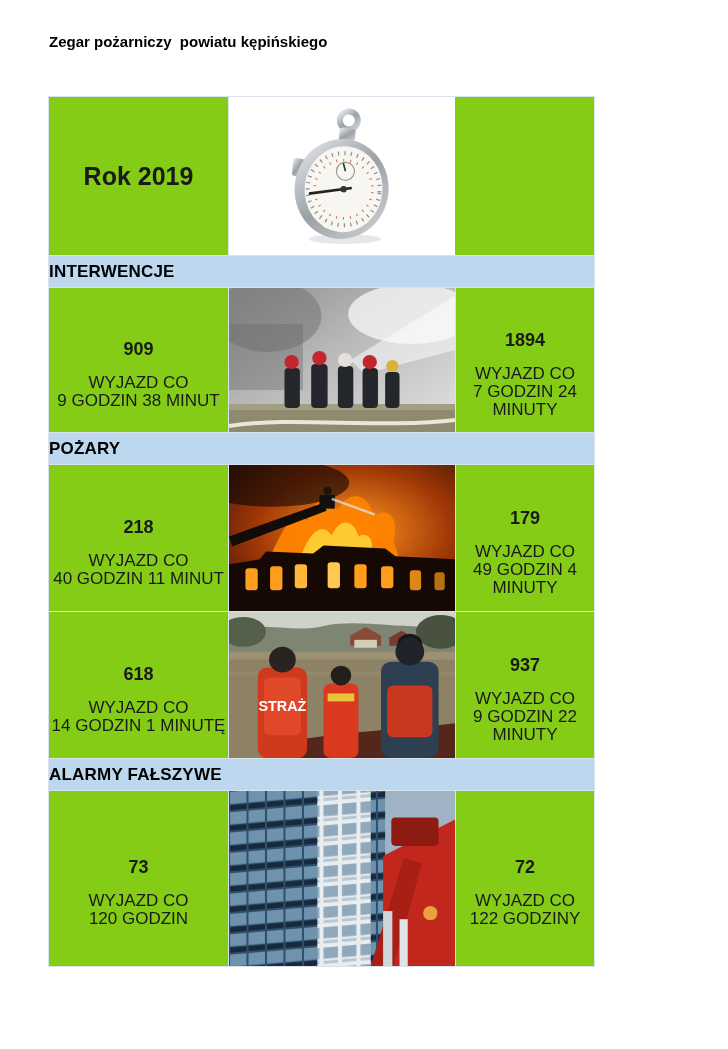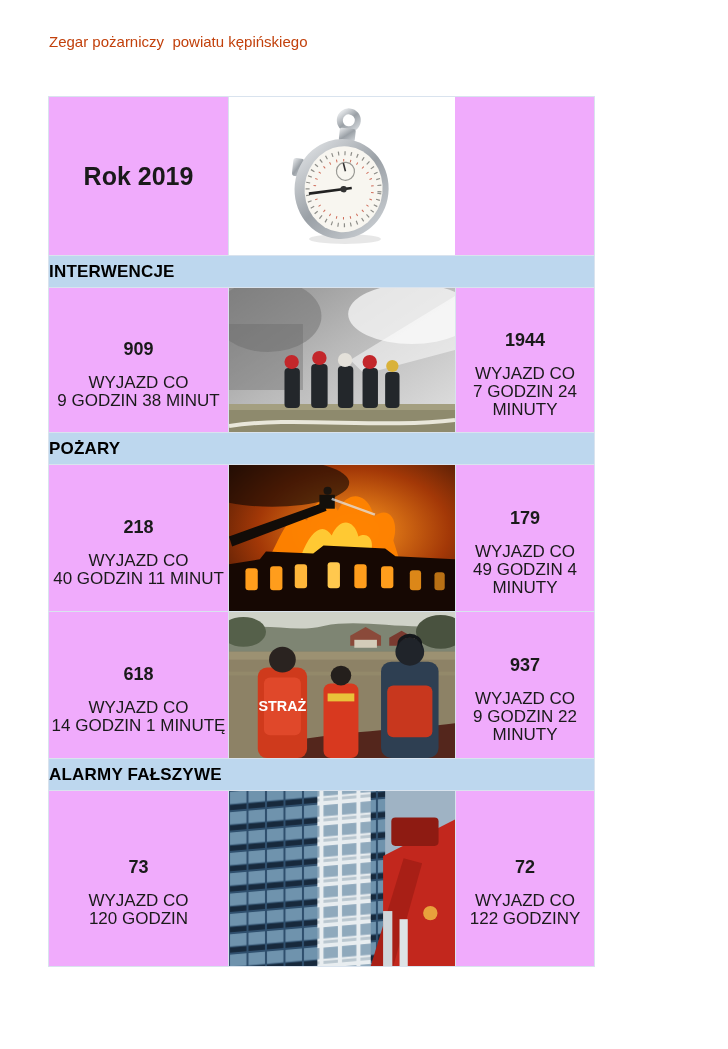--- a/index.html
+++ b/index.html
@@ -2,25 +2,25 @@
 <html><head>
 <meta charset="utf-8">
 <style>
   html,body{margin:0;padding:0;}
   body{
     width:728px;height:1049px;background:#ffffff;overflow:hidden;position:relative;
     font-family:"Liberation Sans", sans-serif;color:#1a1a1a;
   }
   .page-title{
     position:absolute;left:49px;top:33px;margin:0;
-    font-size:15px;font-weight:normal;color:#c2410c;white-space:pre;
+    font-size:15px;font-weight:bold;color:#000000;white-space:pre;
   }
   .doc-table{
     position:absolute;left:48px;top:96px;width:547px;
-    border:1px solid #d9e3ee;background:#f0abfc;box-sizing:border-box;
+    border:1px solid #d9e3ee;background:#84cc16;box-sizing:border-box;
   }
   .row{display:grid;grid-template-columns:179px 227px auto;}
   .row + .row, .row + .band, .band + .row{border-top:1px solid #d9e3ee;}
   .cell{box-sizing:border-box;position:relative;}
   .cell + .cell{border-left:1px solid #d9e3ee;}
   .header-row{height:158px;}
   .year-cell{display:flex;align-items:center;justify-content:center;
     font-size:25px;font-weight:bold;}
   .watch-cell{display:flex;align-items:center;justify-content:center;background:#fff;}
   .band{
@@ -109,21 +109,21 @@
           <rect x="152" y="84" width="14" height="36" rx="4"></rect>
         </g>
         <circle cx="61" cy="74" r="7" fill="#c3272b"></circle>
         <circle cx="88" cy="70" r="7" fill="#c3272b"></circle>
         <circle cx="113" cy="72" r="7" fill="#e4e1da"></circle>
         <circle cx="137" cy="74" r="7" fill="#c3272b"></circle>
         <circle cx="159" cy="78" r="6" fill="#d9b23a"></circle>
       </svg>
     </div>
     <div class="cell stat-cell">
-      <div class="count">1944</div>
+      <div class="count">1894</div>
       <div class="sub">
         <div>WYJAZD CO</div>
         <div>7 GODZIN 24 MINUTY</div>
       </div>
     </div>
   </div>
 
   <div class="band">
     <span>POŻARY</span>
   </div>

